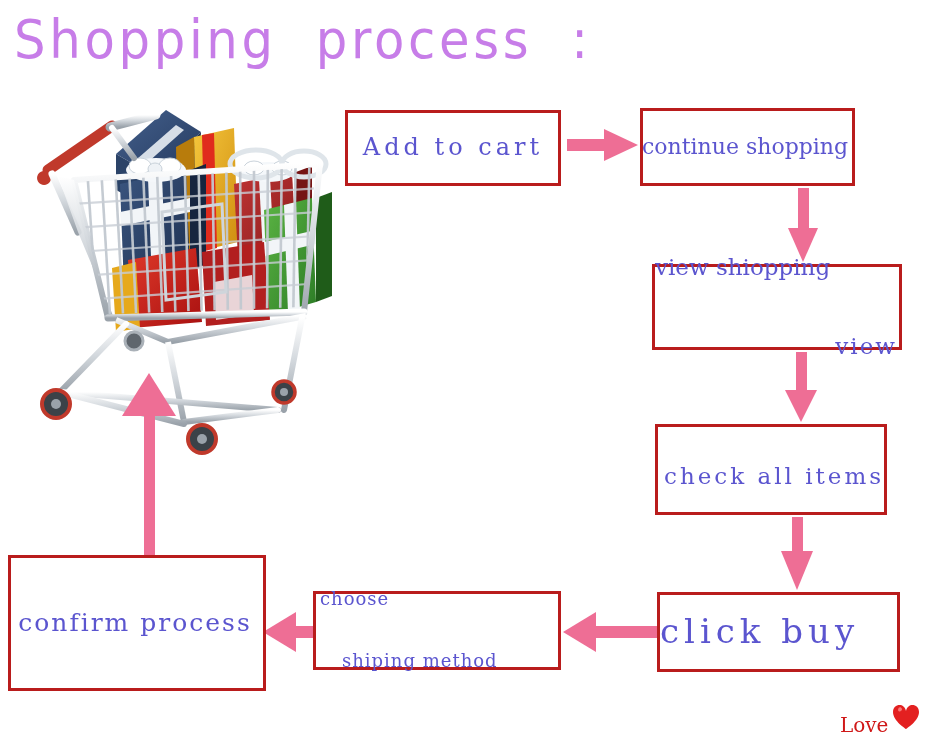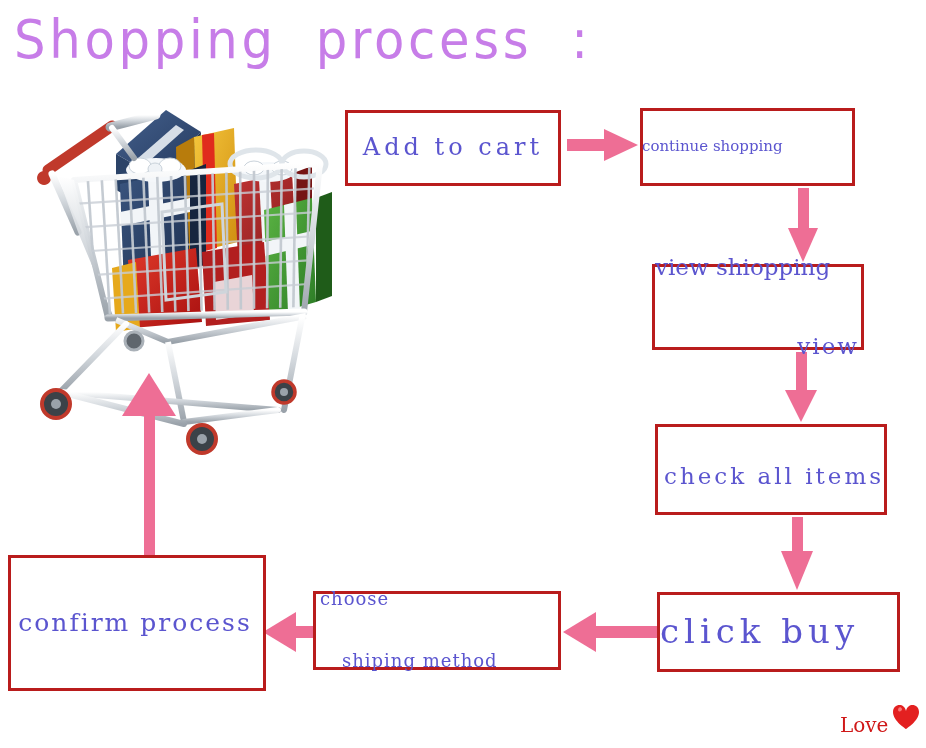--- a/index.html
+++ b/index.html
@@ -56,26 +56,26 @@
   }
   #box-add-to-cart .txt {
     font-size: 24px; letter-spacing: 4px; text-align: center;
   }
 
   #box-continue-shopping {
     left: 640px; top: 108px; width: 215px; height: 78px;
     align-items: center; justify-content: flex-start;
   }
   #box-continue-shopping .txt {
-    font-size: 15px; letter-spacing: 0px; text-align: left;
+    font-size: 22px; letter-spacing: 0px; text-align: left;
     margin-left: -1px; width: 230px;
   }
 
   #box-view-cart {
-    left: 652px; top: 264px; width: 212px; height: 86px;
+    left: 652px; top: 264px; width: 250px; height: 86px;
     align-items: center; justify-content: flex-start;
   }
   #box-view-cart .txt {
     font-size: 23px; letter-spacing: 0px; text-align: right;
     padding-right: 2px;
   }
   #box-view-cart .l1 { display:block; text-align: left; letter-spacing: 0px;}
   #box-view-cart .l2 { display:block; text-align: right; letter-spacing: 2px;}
 
   #box-check-items {

